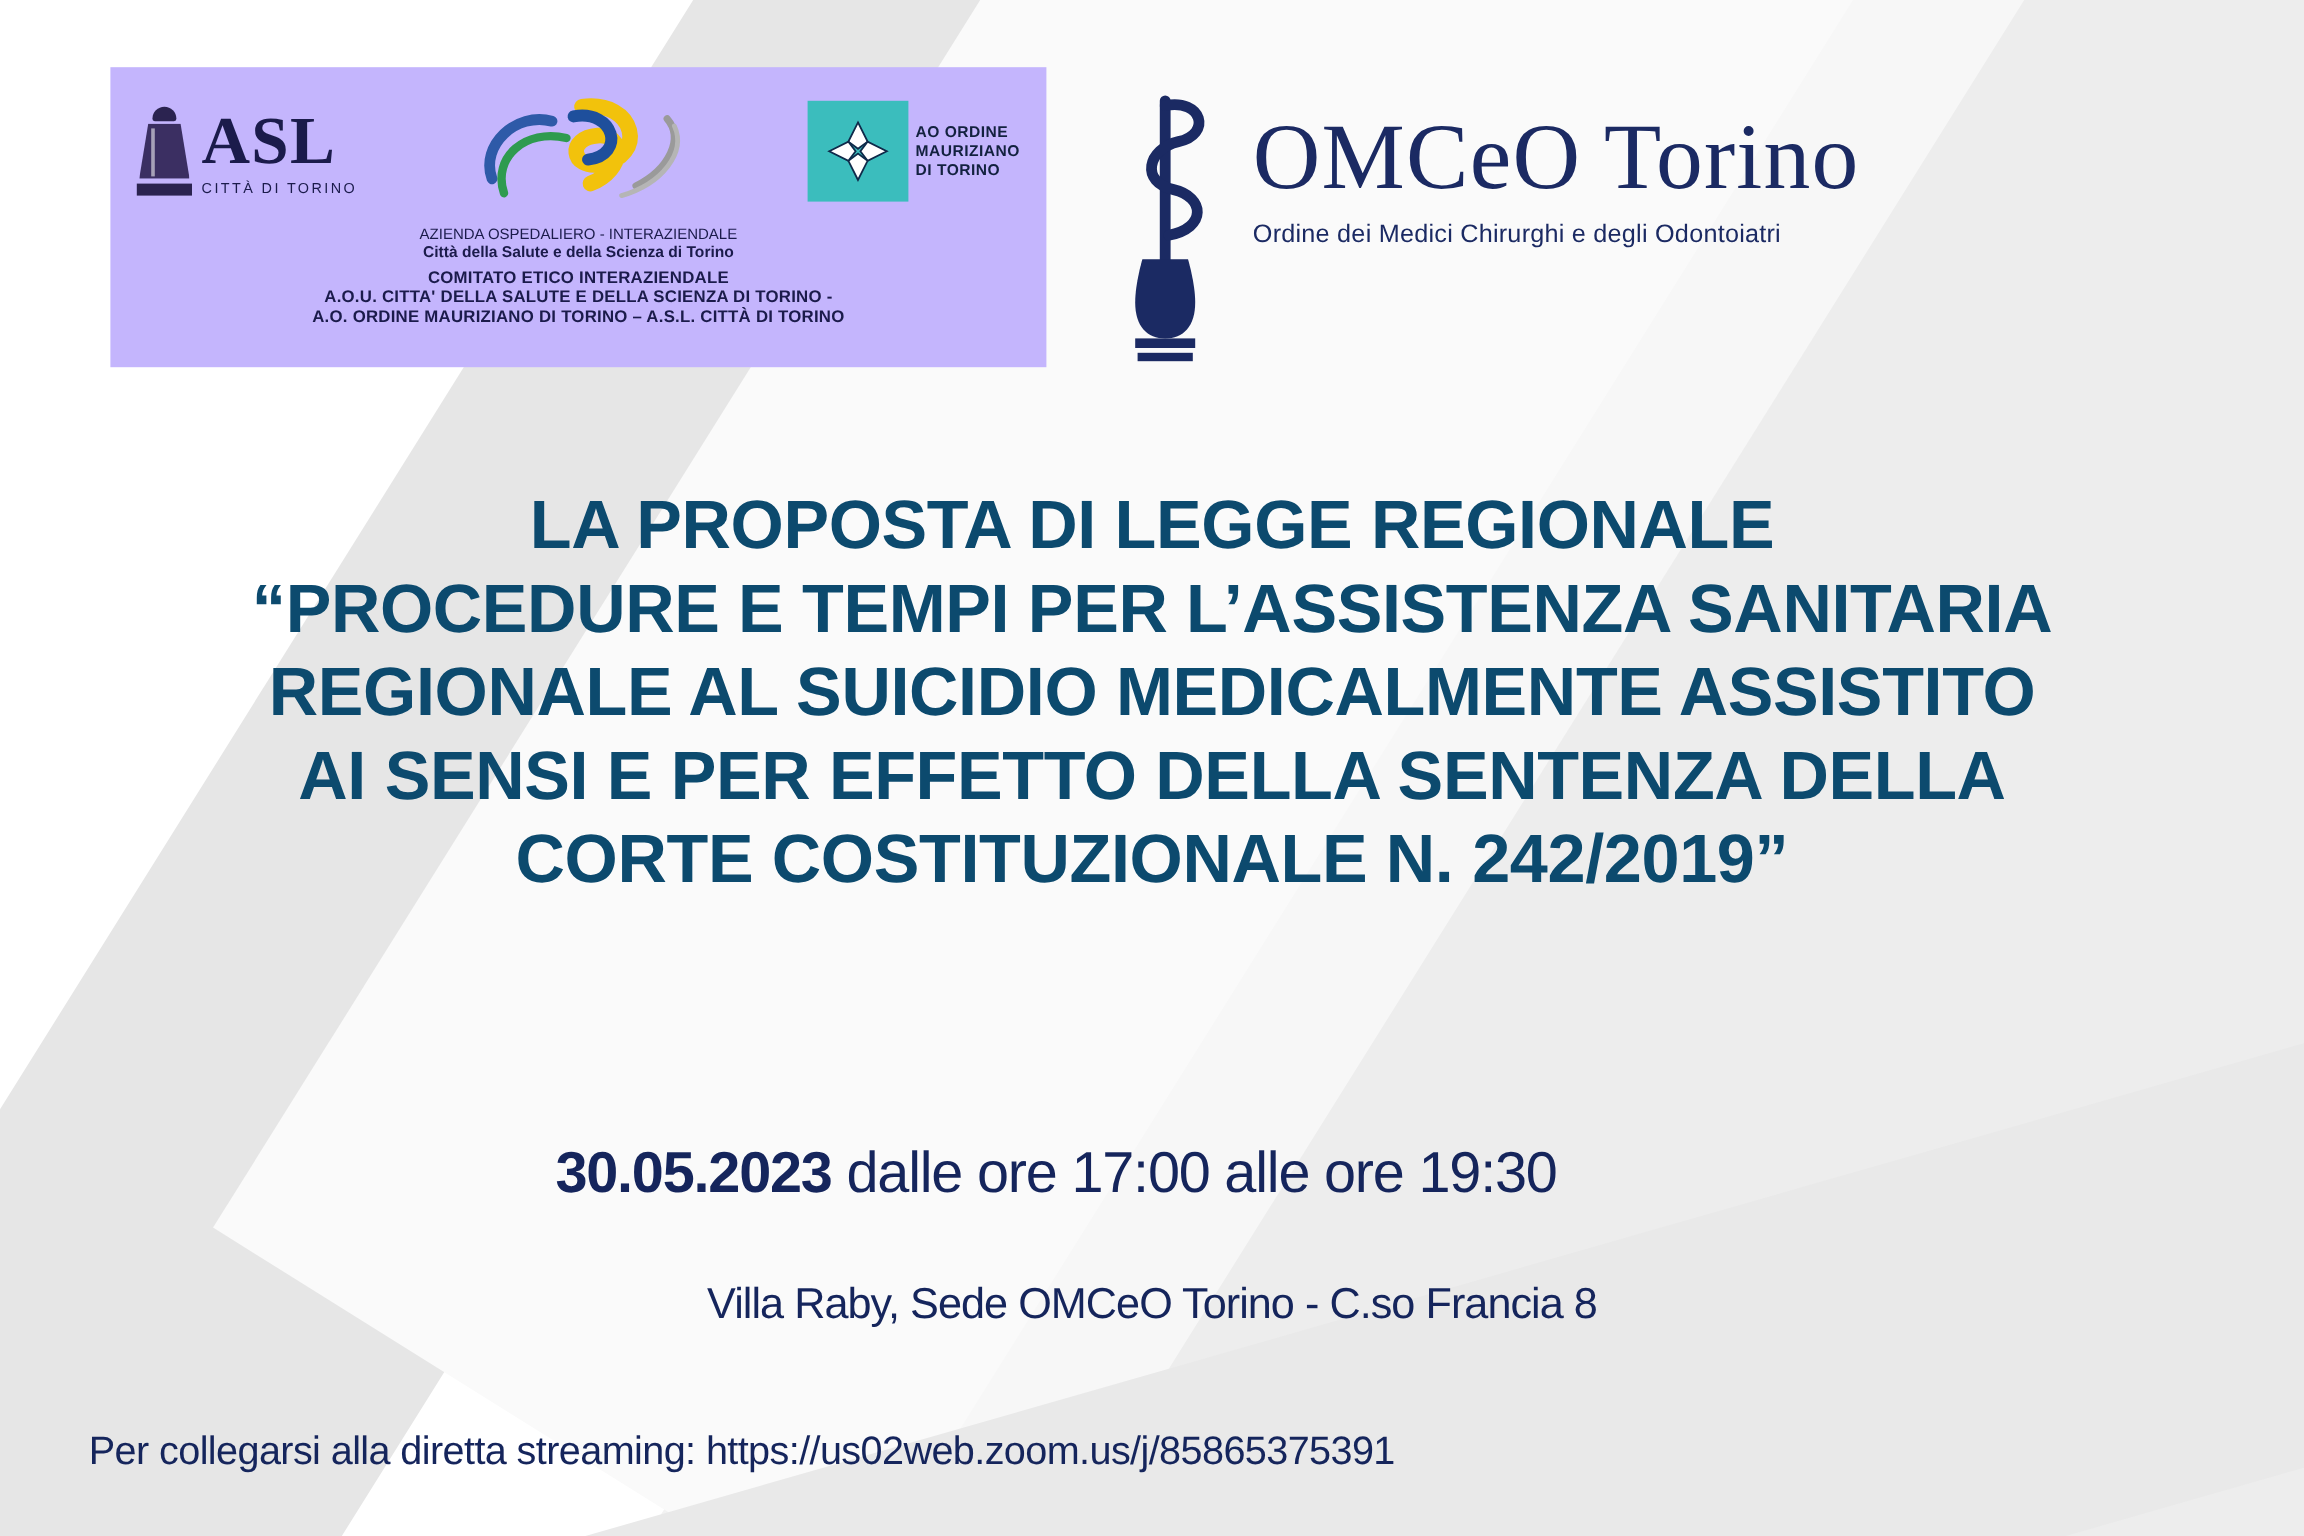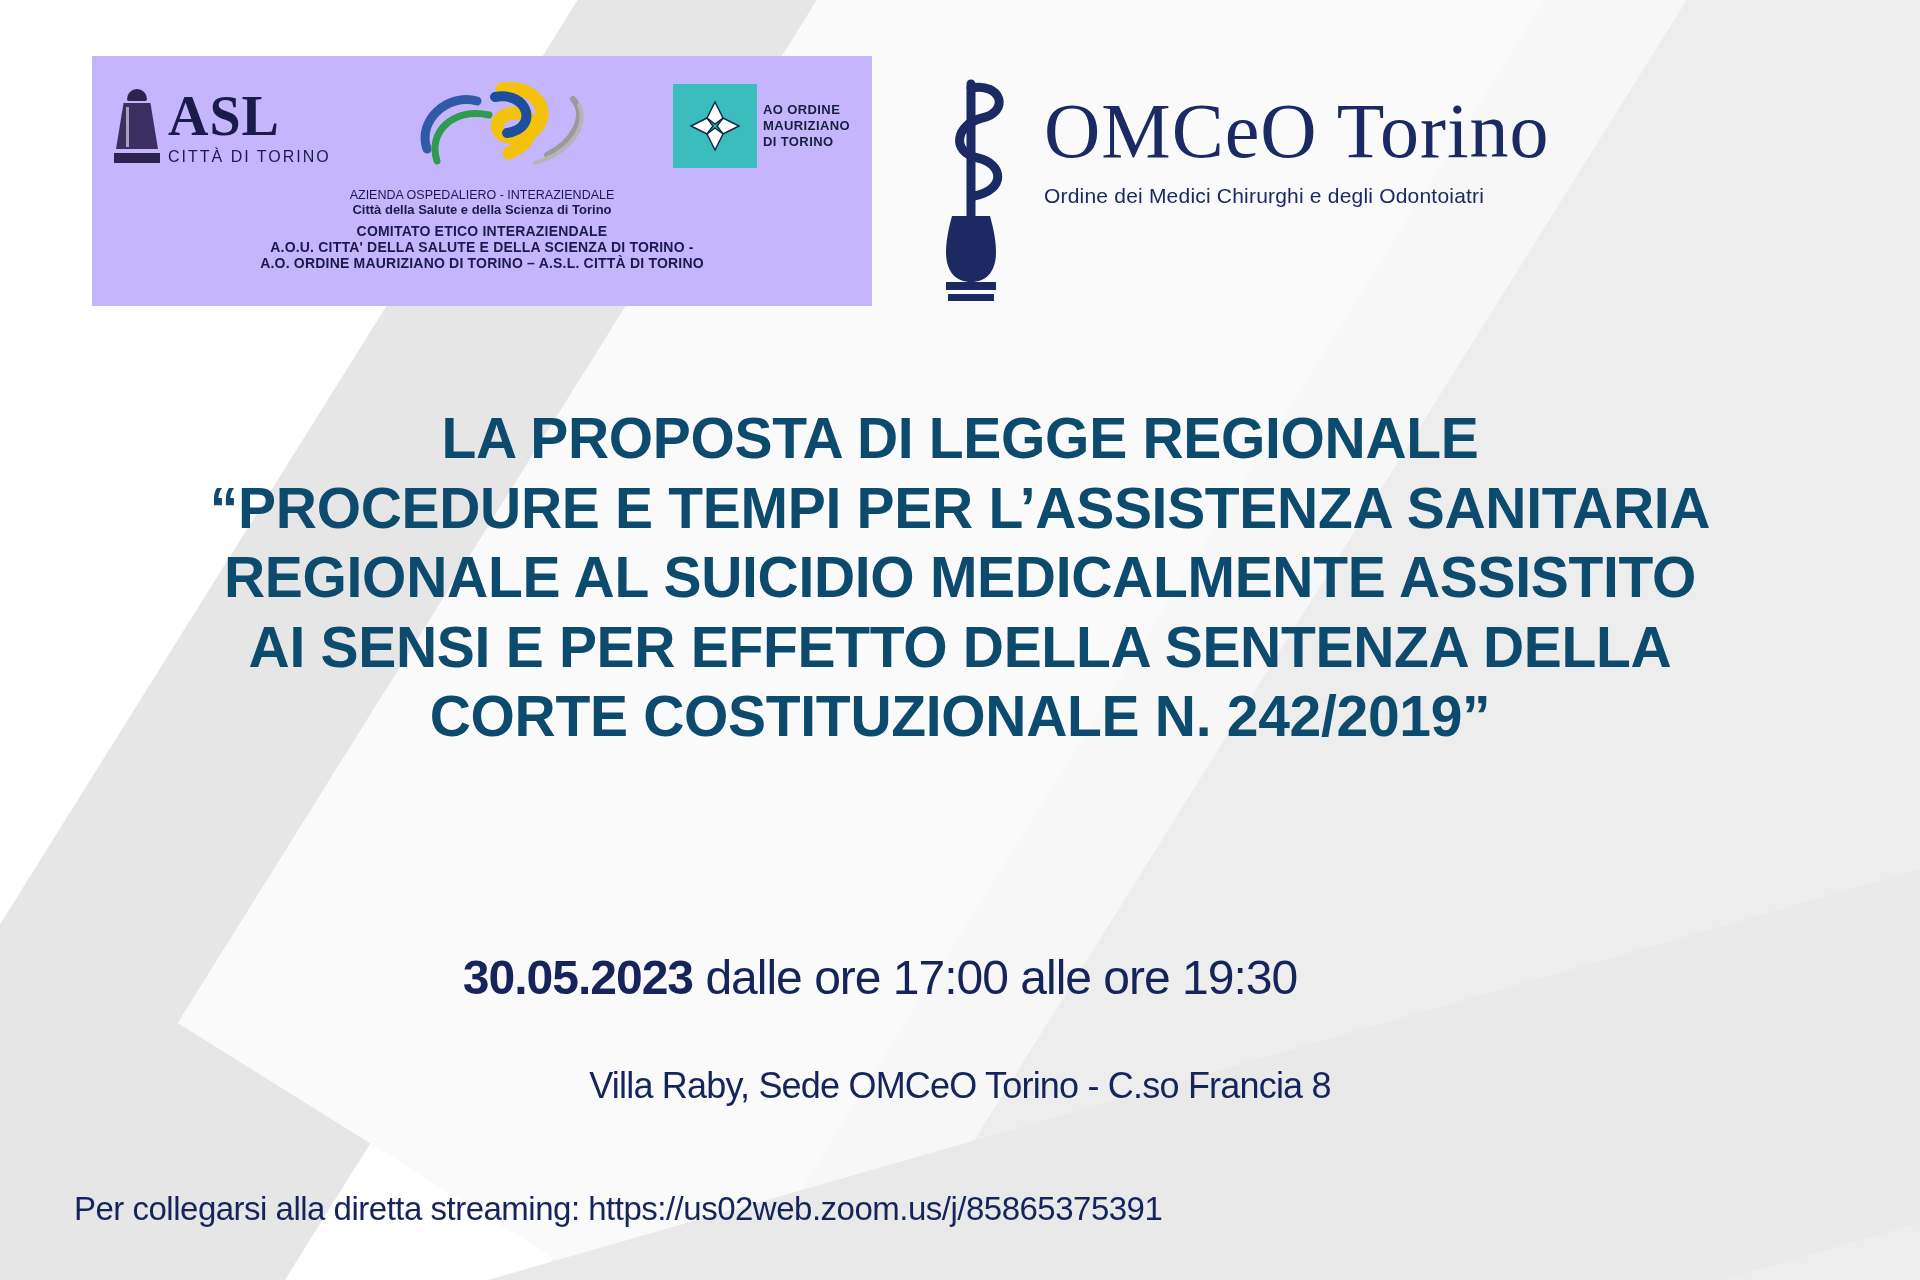--- a/index.html
+++ b/index.html
@@ -125,21 +125,21 @@
   }
   .asl .txt { line-height: 1; }
   .asl .txt .main {
     font-family: "Liberation Serif", serif;
     font-weight: bold;
     font-size: 56px;
     color: #1b1b4b;
     letter-spacing: 1px;
   }
   .asl .txt .sub {
-    font-size: 16px;
+    font-size: 12px;
     color: #1b1b4b;
     letter-spacing: 2px;
     text-align: center;
     margin-top: 5px;
   }
 
   
   .aou { width: 210px; height: 110px; position: relative; }
 
   

